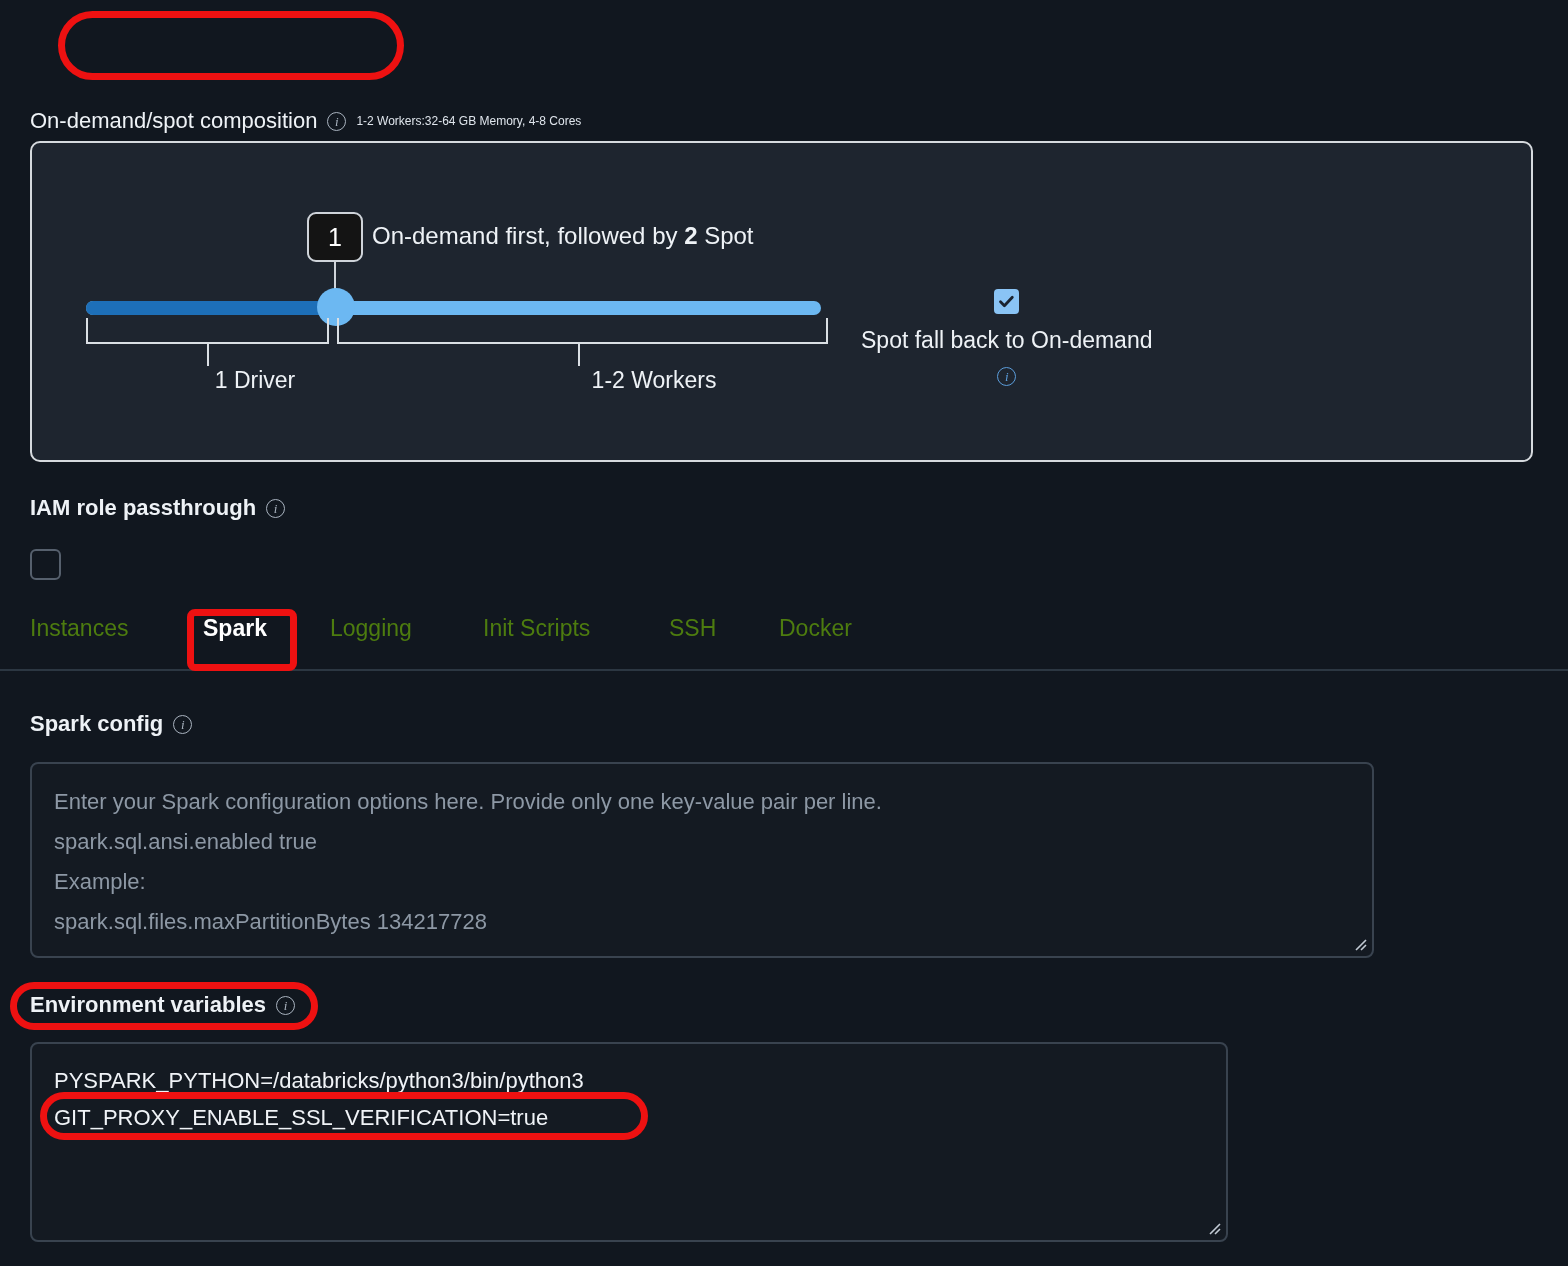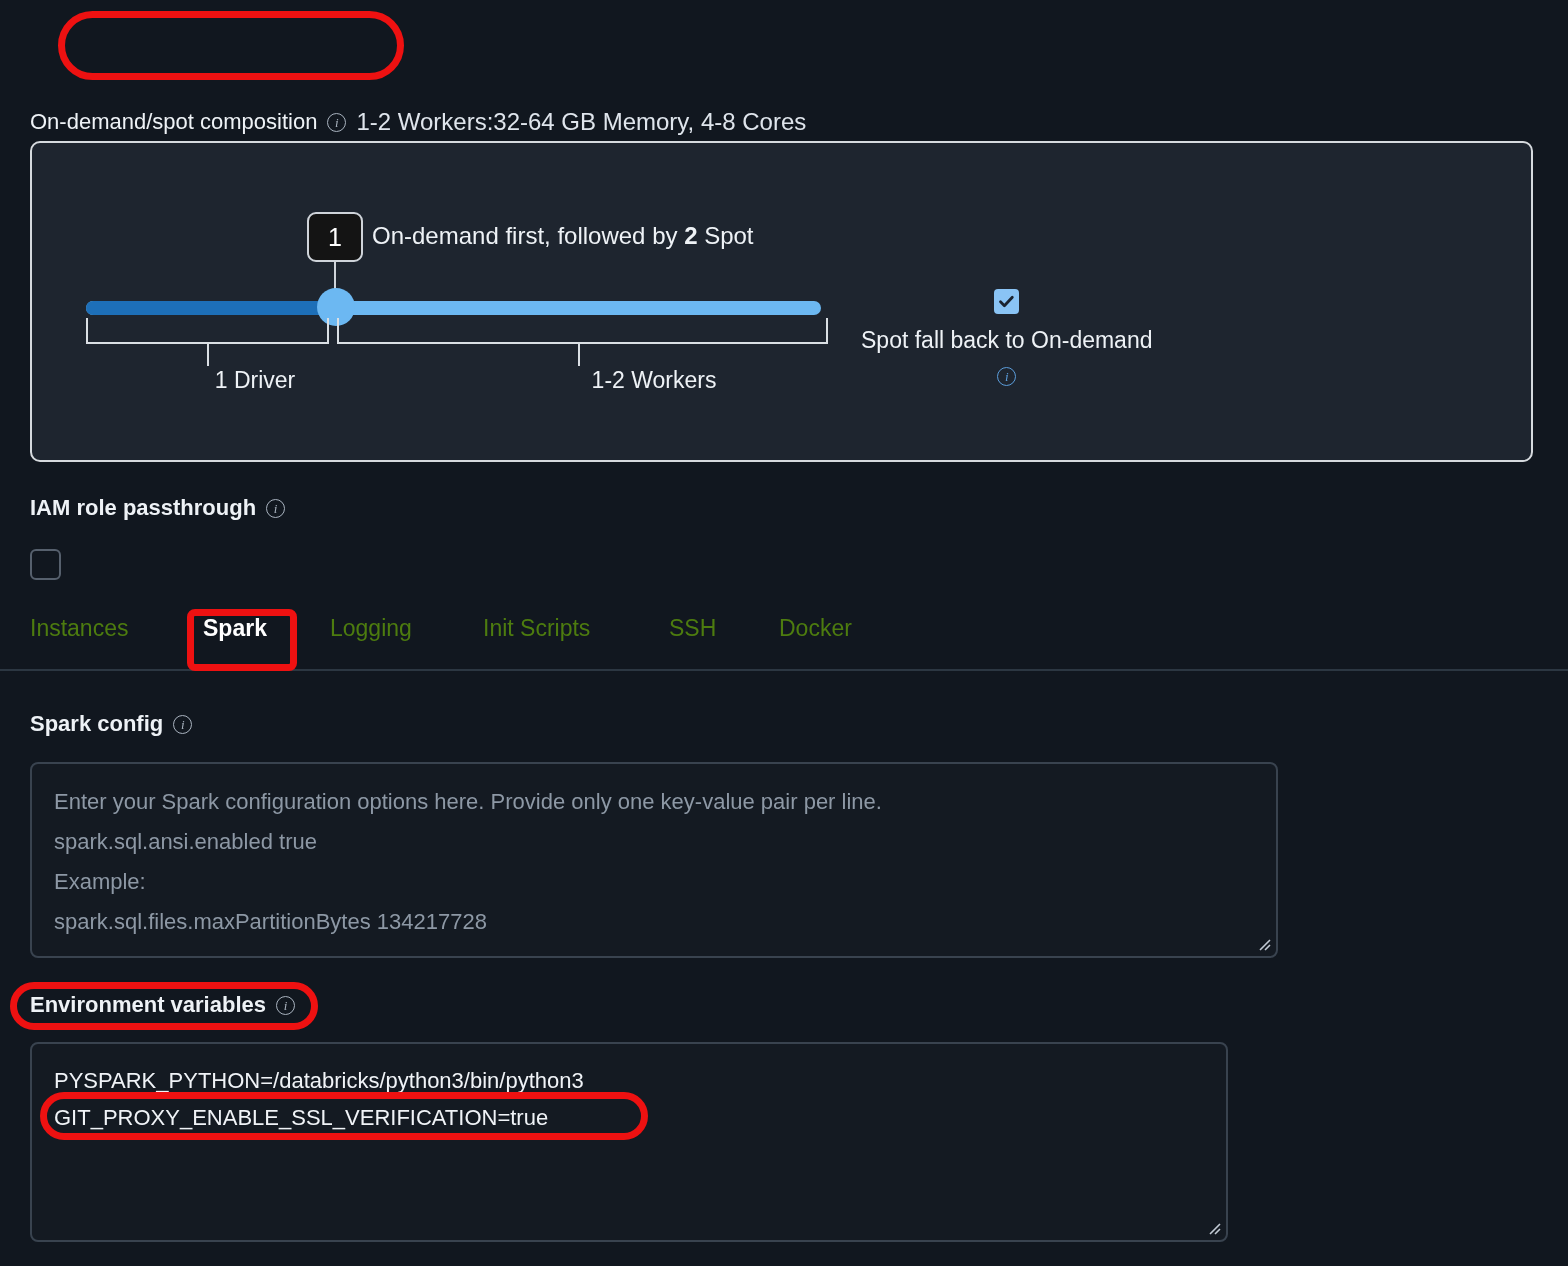--- a/index.html
+++ b/index.html
@@ -56,21 +56,21 @@
     justify-content: flex-end;
   }
   .section-label {
     font-size: 22px;
     font-weight: 400;
     color: #eef2f6;
     white-space: nowrap;
   }
   .section-label.bold { font-weight: 700; }
   .sublabel {
-    font-size: 24px;
+    font-size: 12px;
     color: #dfe5ec;
     white-space: nowrap;
   }
   .info-icon {
     display: inline-flex;
     align-items: center;
     justify-content: center;
     width: 19px; height: 19px;
     border: 1.6px solid #a9b3bf;
     border-radius: 50%;
@@ -286,21 +286,21 @@
     <div class="tab" style="left:669px;">SSH</div>
     <div class="tab" style="left:779px;">Docker</div>
   </div>
   <div class="annot-rect" style="left:187px; top:609px; width:110px; height:62px;"></div>
 
   <div class="label-row" style="left:30px; top:711px;">
     <span class="section-label bold">Spark config</span>
     <span class="info-icon">i</span>
   </div>
 
-  <div class="textarea-box" style="left:30px; top:762px; width:1248px; height:196px;">
+  <div class="textarea-box" style="left:30px; top:762px; width:1344px; height:196px;">
     <div class="ta-line ta-placeholder">Enter your Spark configuration options here. Provide only one key-value pair per line.</div>
     <div class="ta-line ta-placeholder">spark.sql.ansi.enabled true</div>
     <div class="ta-line ta-placeholder">Example:</div>
     <div class="ta-line ta-placeholder">spark.sql.files.maxPartitionBytes 134217728</div>
     <svg class="resize-grip" viewBox="0 0 16 16">
       <path d="M15 5 L5 15 M15 10 L10 15" stroke="#c2cad4" stroke-width="1.6" fill="none"></path>
     </svg>
   </div>
 
   <div class="label-row" style="left:30px; top:992px;">

